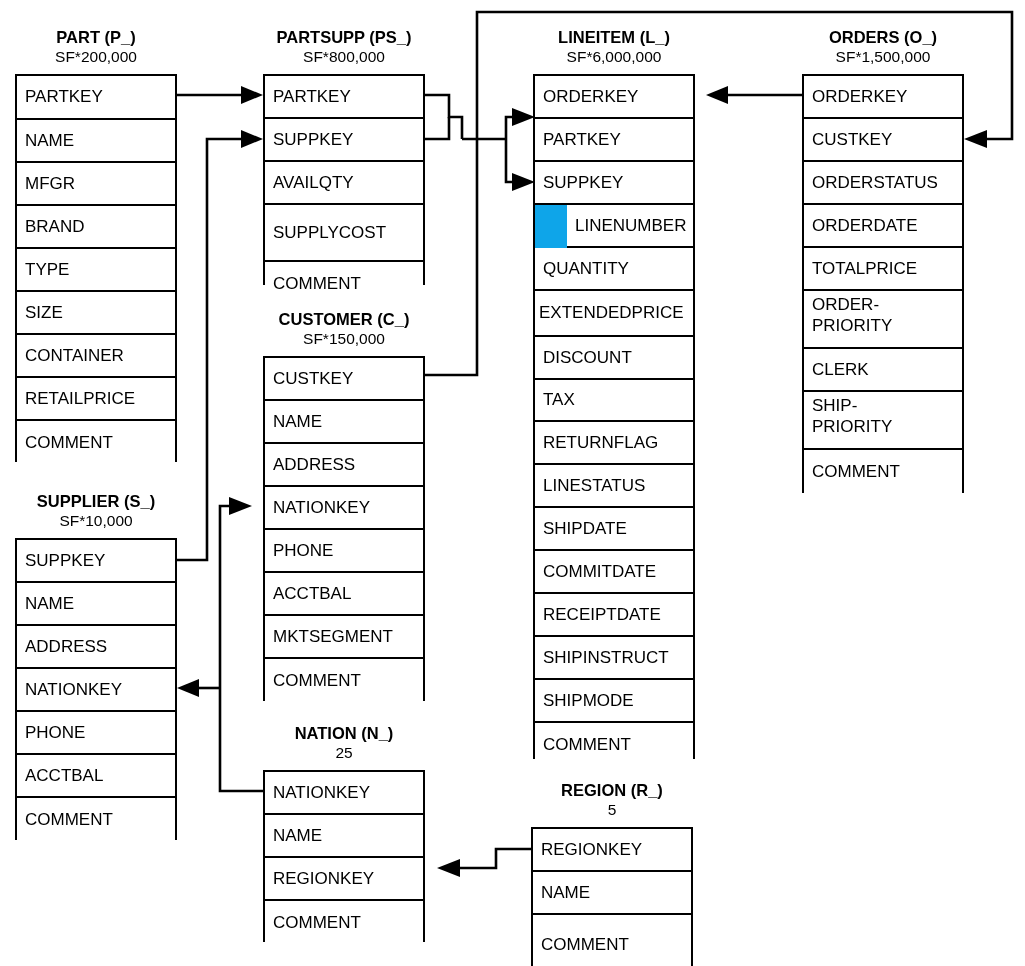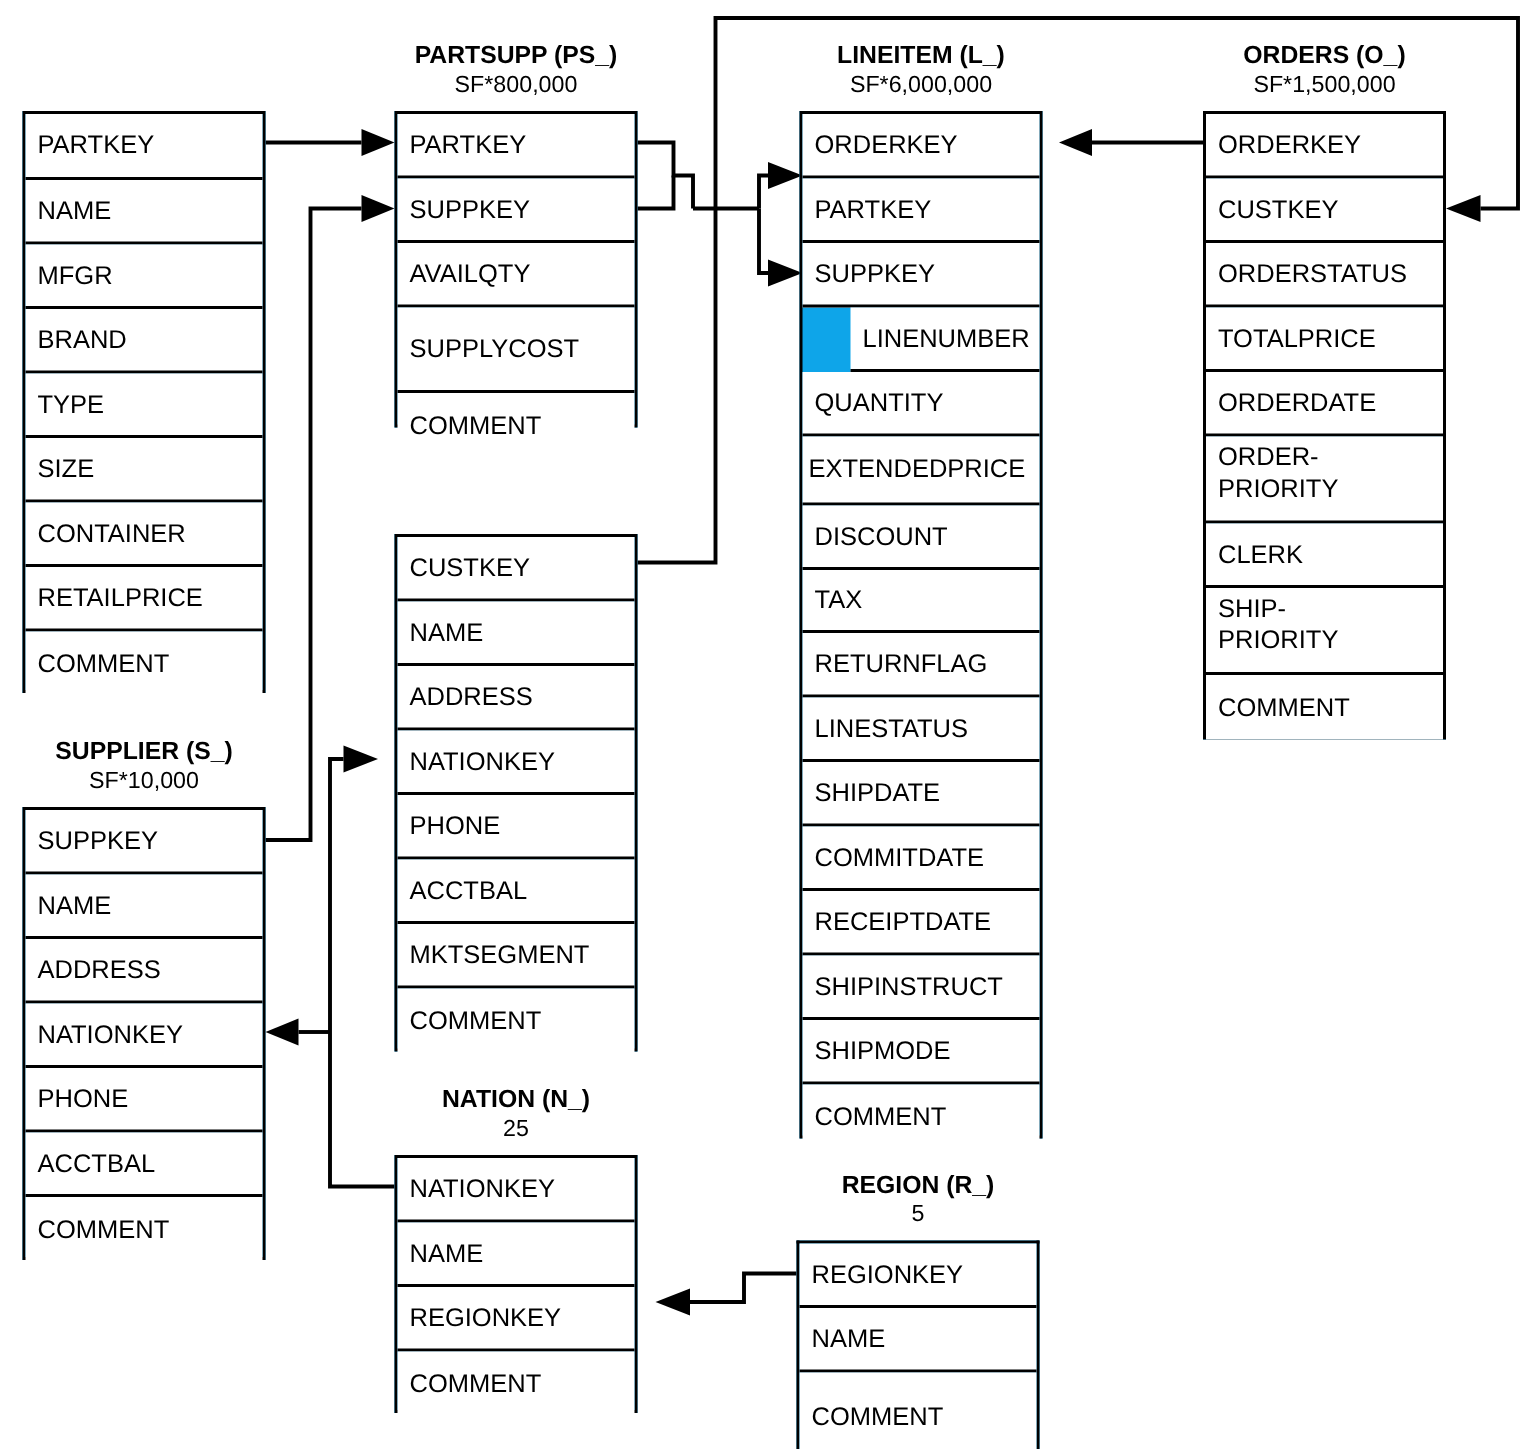--- a/index.html
+++ b/index.html
@@ -123,20 +123,24 @@
       <path d="M 220 688 L 199 688"></path>
       <polygon points="199,679 177,688 199,697"></polygon>
     </g>
 
     <g>
       <path d="M 531 849 L 496 849 L 496 868 L 460 868"></path>
       <polygon points="460,859 437,868 460,877"></polygon>
     </g>
   </svg>
 
+  <div class="table-block" style="left:15px; top:28px; width:162px;">
+    <div class="tbl-title">PART (P_)</div>
+    <div class="tbl-card">SF*200,000</div>
+  </div>
   <div class="tbl-box" style="left:15px; top:74px; width:162px; height:388px;">
     <div class="tbl-row" style="height:44px;">PARTKEY</div>
     <div class="tbl-row" style="height:43px;">NAME</div>
     <div class="tbl-row" style="height:43px;">MFGR</div>
     <div class="tbl-row" style="height:43px;">BRAND</div>
     <div class="tbl-row" style="height:43px;">TYPE</div>
     <div class="tbl-row" style="height:43px;">SIZE</div>
     <div class="tbl-row" style="height:43px;">CONTAINER</div>
     <div class="tbl-row" style="height:43px;">RETAILPRICE</div>
     <div class="tbl-row" style="height:43px;">COMMENT</div>
@@ -178,30 +182,34 @@
   </div>
 
   <div class="table-block" style="left:802px; top:28px; width:162px;">
     <div class="tbl-title">ORDERS (O_)</div>
     <div class="tbl-card">SF*1,500,000</div>
   </div>
   <div class="tbl-box" style="left:802px; top:74px; width:162px; height:419px;">
     <div class="tbl-row" style="height:43px;">ORDERKEY</div>
     <div class="tbl-row" style="height:43px;">CUSTKEY</div>
     <div class="tbl-row" style="height:43px;">ORDERSTATUS</div>
+    <div class="tbl-row" style="height:43px;">ORDERDATE</div>
     <div class="tbl-row" style="height:43px;">TOTALPRICE</div>
-    <div class="tbl-row" style="height:43px;">ORDERDATE</div>
     <div class="tbl-row two-line" style="height:58px; white-space:pre;">ORDER-
 PRIORITY</div>
     <div class="tbl-row" style="height:43px;">CLERK</div>
     <div class="tbl-row two-line" style="height:58px; white-space:pre;">SHIP-
 PRIORITY</div>
     <div class="tbl-row" style="height:43px;">COMMENT</div>
   </div>
 
+  <div class="table-block" style="left:263px; top:310px; width:162px;">
+    <div class="tbl-title">CUSTOMER (C_)</div>
+    <div class="tbl-card">SF*150,000</div>
+  </div>
   <div class="tbl-box" style="left:263px; top:356px; width:162px; height:345px;">
     <div class="tbl-row" style="height:43px;">CUSTKEY</div>
     <div class="tbl-row" style="height:43px;">NAME</div>
     <div class="tbl-row" style="height:43px;">ADDRESS</div>
     <div class="tbl-row" style="height:43px;">NATIONKEY</div>
     <div class="tbl-row" style="height:43px;">PHONE</div>
     <div class="tbl-row" style="height:43px;">ACCTBAL</div>
     <div class="tbl-row" style="height:43px;">MKTSEGMENT</div>
     <div class="tbl-row" style="height:43px;">COMMENT</div>
   </div>

